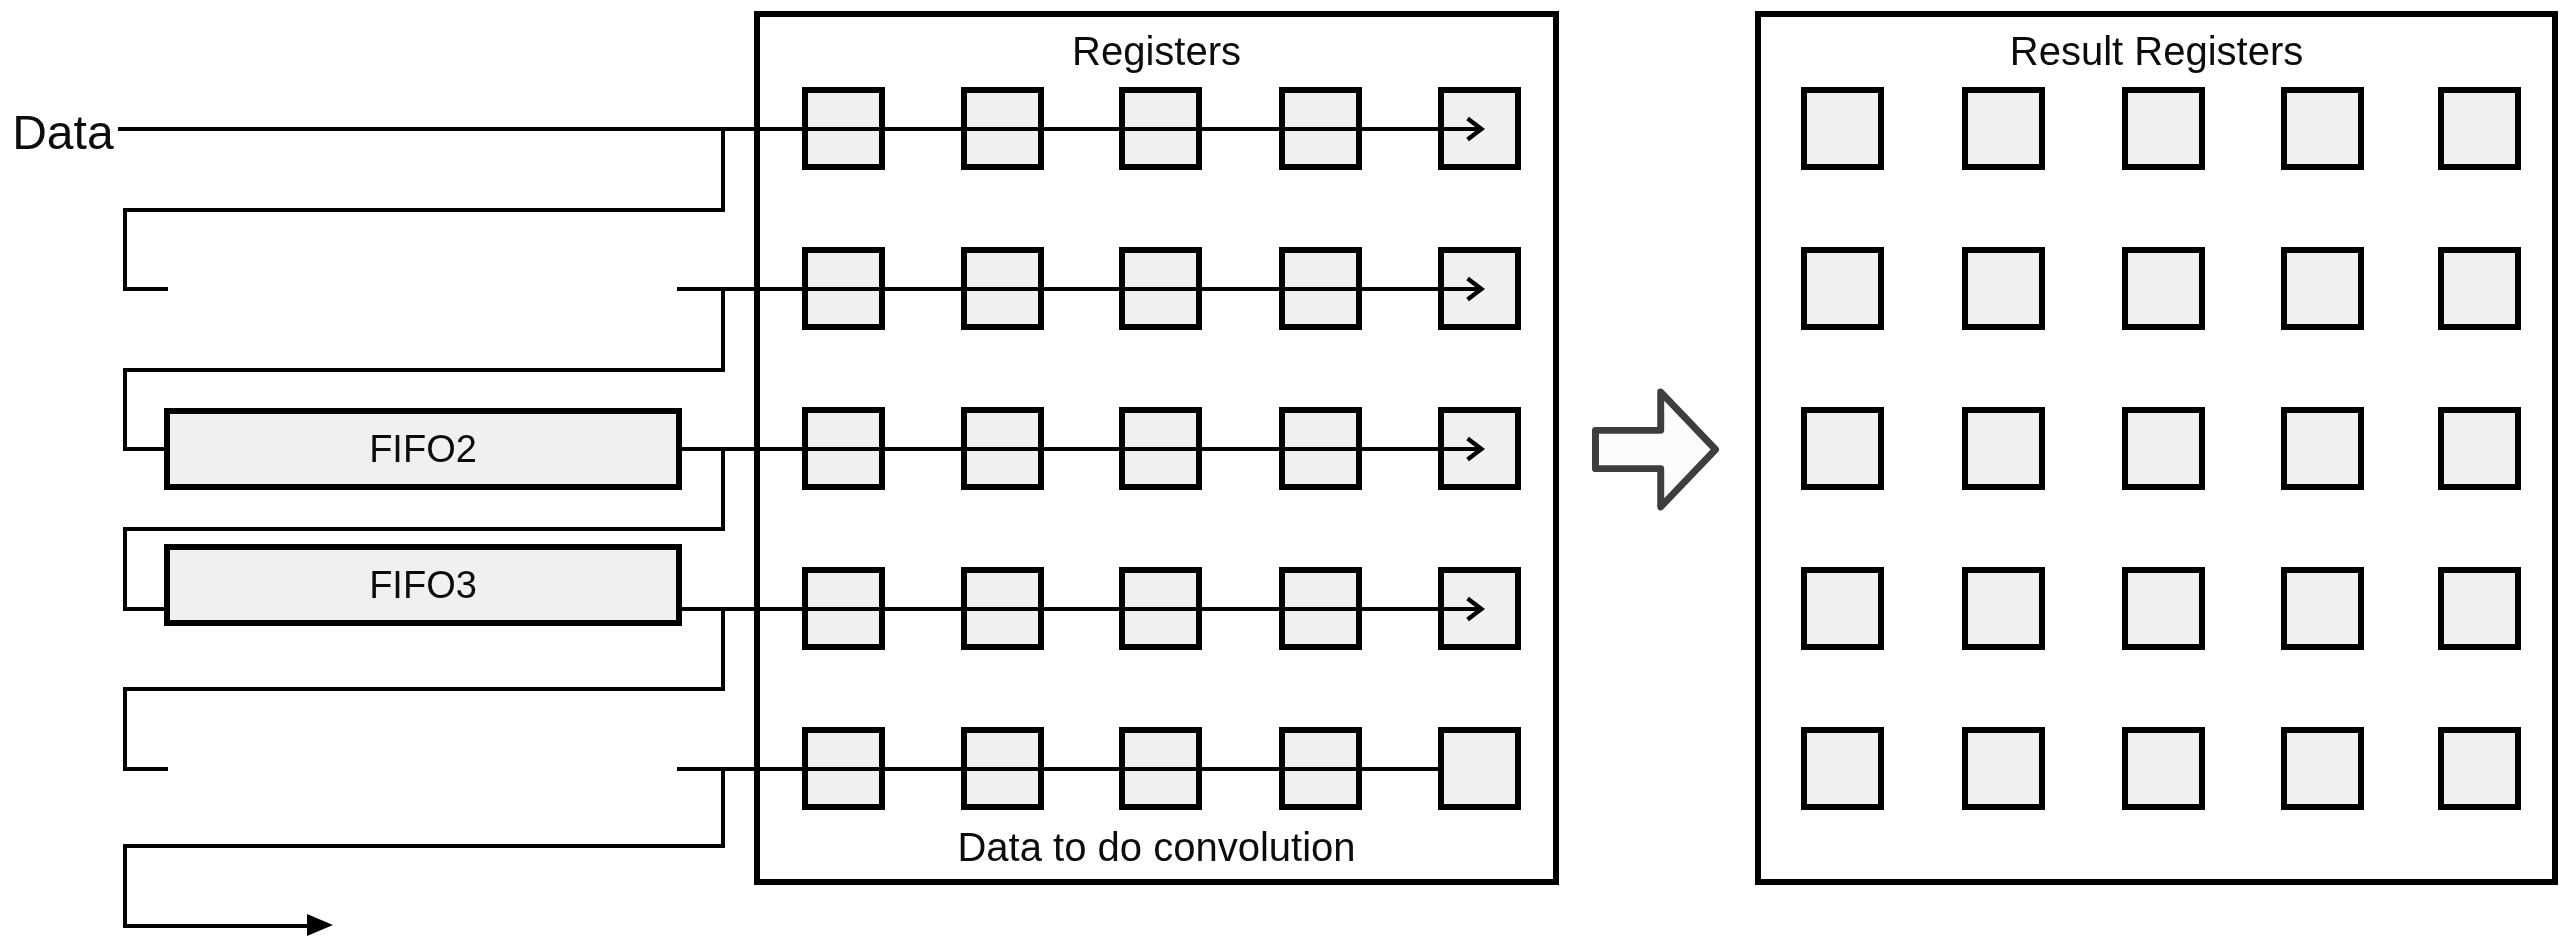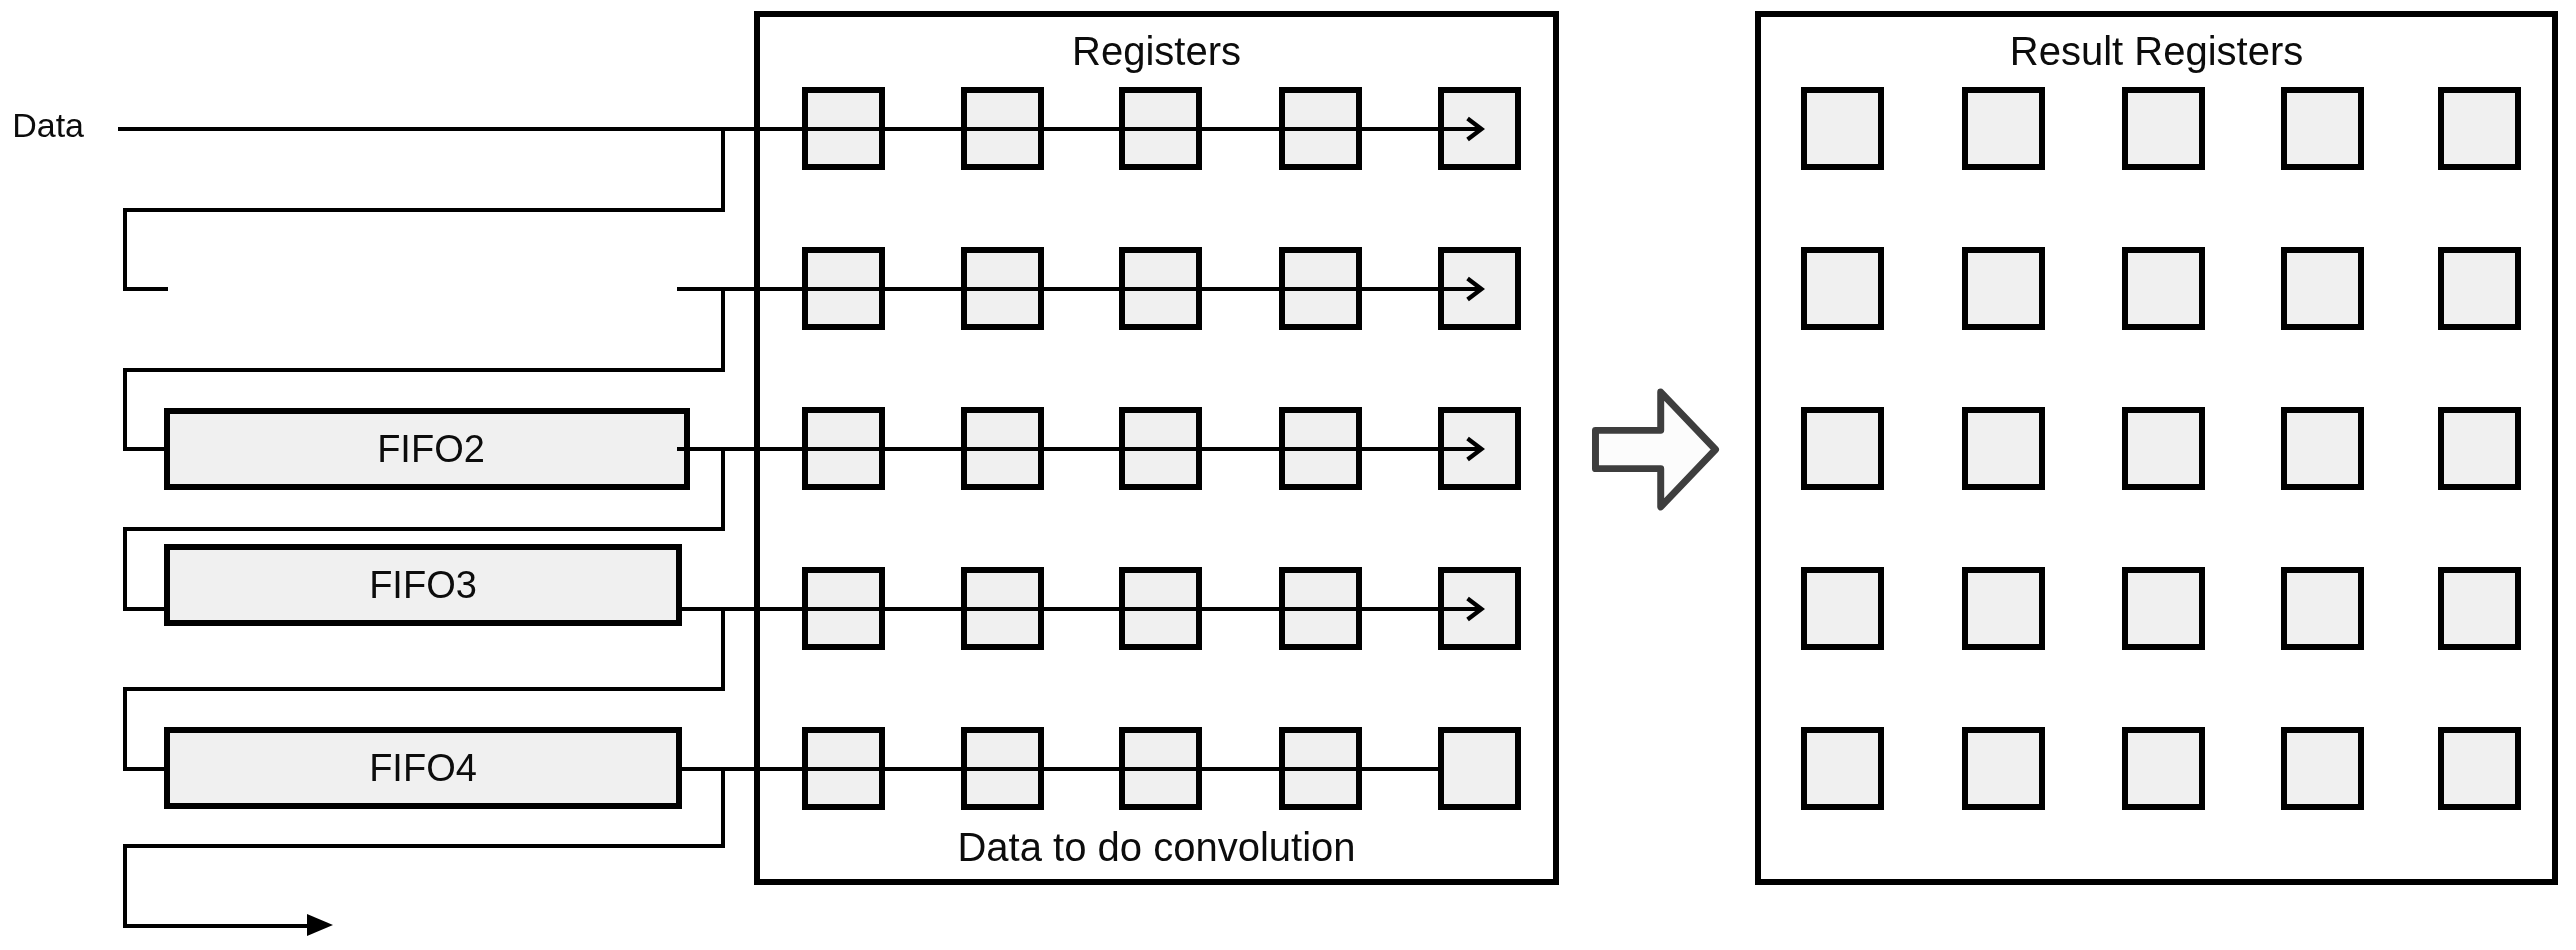--- a/index.html
+++ b/index.html
@@ -9,32 +9,32 @@
     font-family: "Liberation Sans", sans-serif;
     color: #0c0c0c;
     overflow: hidden;
   }
   #stage { position: relative; width: 2576px; height: 951px; }
 
   .wire { position: absolute; background: var(--line, #000); z-index: 4; }
 
   .label-data {
     position: absolute; left: 12.2px; top: 107px;
-    font-size: 34px; line-height: 1.1; z-index: 2; white-space: nowrap;
+    font-size: 48px; line-height: 1.1; z-index: 2; white-space: nowrap;
   }
 
   .fifo {
     position: absolute; left: 164px; width: 506px; height: 70px;
     border: 6.1px solid var(--line, #000);
     background: var(--cell-fill, #f0f0f0);
     display: flex; align-items: center; justify-content: center;
     font-size: 38px; z-index: 3; white-space: nowrap;
   }
   .fifo-1 { top: 248px; }
-  .fifo-2 { top: 408px; padding-left: 8px; }
+  .fifo-2 { top: 408px; }
   .fifo-3 { top: 544px; }
   .fifo-4 { top: 727px; }
 
   .big-box {
     position: absolute; top: 10.5px; height: 862px;
     border: 6.1px solid var(--line, #000);
     background: #ffffff; z-index: 1;
   }
   .registers-box { left: 754px; width: 793px; }
   .result-box    { left: 1755px; width: 791px; }
@@ -72,23 +72,20 @@
 
 <div id="stage">
 
   <div class="label-data">Data</div>
 
   <div class="fifo fifo-2">
     <span>FIFO2</span>
   </div>
   <div class="fifo fifo-3">
     <span>FIFO3</span>
-  </div>
-  <div class="fifo fifo-4">
-    <span>FIFO4</span>
   </div>
 
   <div class="big-box result-box">
     <div class="box-title">Result Registers</div>
   </div>
 
   <div class="big-box registers-box">
     <div class="box-title">Registers</div>
     <div class="box-caption">Data to do convolution</div>
   </div>

